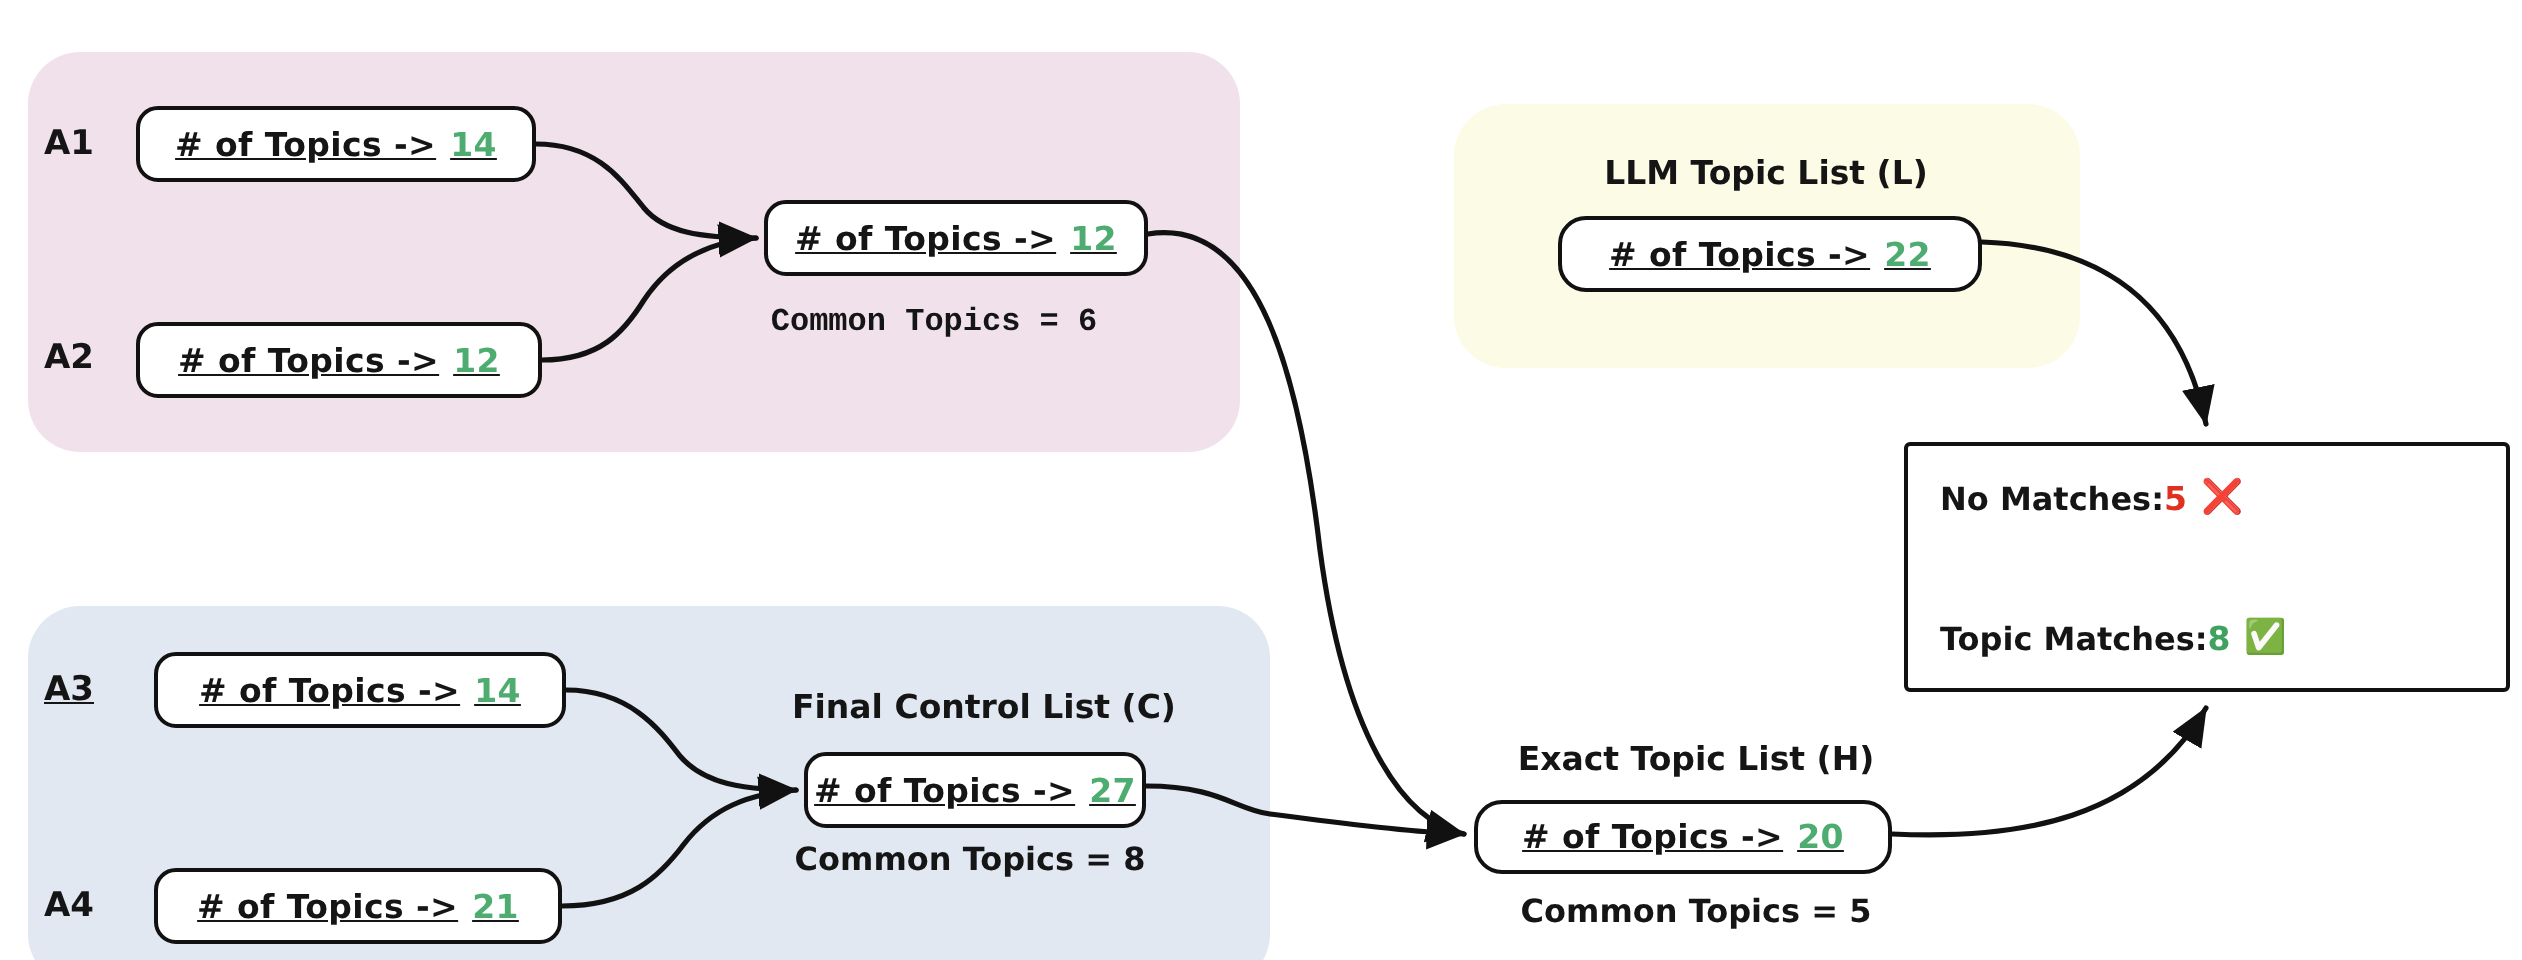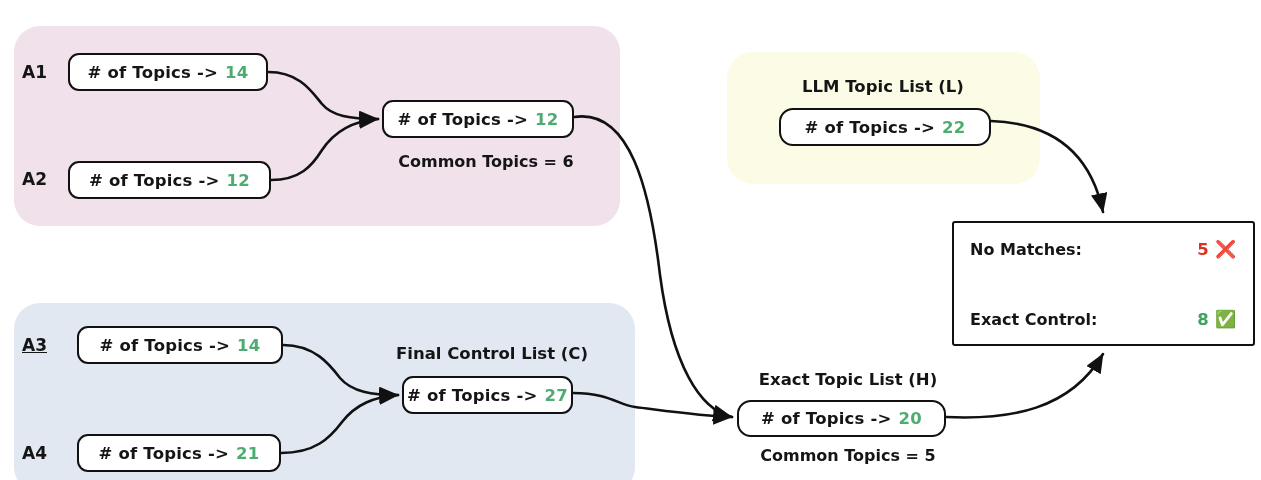--- a/index.html
+++ b/index.html
@@ -39,20 +39,21 @@
     border: 2.6px solid #111111;
     border-radius: 11px;
     display: flex;
     align-items: center;
     justify-content: center;
     font-weight: 700;
     font-size: 16.5px;
     color: #151515;
     letter-spacing: 0.2px;
     white-space: nowrap;
+    text-decoration: underline;
   }
   .pill .num {
     color: #4eac70;
     margin-left: 7px;
     font-weight: 700;
   }
 
   .sidelabel {
     position: absolute;
     font-weight: 700;
@@ -86,21 +87,20 @@
     border: 2.8px solid #111111;
     border-radius: 3px;
     padding: 11px 16px 10px 16px;
     display: flex;
     flex-direction: column;
     justify-content: space-between;
   }
   .result-row {
     display: flex;
     align-items: center;
-    justify-content: space-between;
     height: 30px;
   }
   .result-label {
     font-weight: 700;
     font-size: 16px;
     color: #151515;
     white-space: nowrap;
   }
   .result-right {
     display: flex;
@@ -160,39 +160,40 @@
   <div class="sidelabel" style="left:22px; top:149px;">A2</div>
   <div class="pill" style="left:68px; top:141px; width:203px; height:38px;">
     <span># of Topics -&gt;</span>
     <span class="num">12</span>
   </div>
 
   <div class="pill" style="left:382px; top:80px; width:192px; height:38px;">
     <span># of Topics -&gt;</span>
     <span class="num">12</span>
   </div>
-  <div class="subcaption" style="left:388px; top:132px; width:196px;">Common Topics = 6</div>
+  <div class="subcaption" style="left:369px; top:132px; width:196px;font-family:Liberation Mono, monospace;">Common Topics = 6</div>
 
   <div class="sidelabel" style="left:22px; top:315px;text-decoration:underline;">A3</div>
   <div class="pill" style="left:77px; top:306px; width:206px; height:38px;">
     <span># of Topics -&gt;</span>
     <span class="num">14</span>
   </div>
 
   <div class="sidelabel" style="left:22px; top:423px;">A4</div>
   <div class="pill" style="left:77px; top:414px; width:204px; height:38px;">
     <span># of Topics -&gt;</span>
     <span class="num">21</span>
   </div>
 
   <div class="caption" style="left:396px; top:324px; width:178px;">Final Control List (C)</div>
   <div class="pill" style="left:402px; top:356px; width:171px; height:38px;">
     <span># of Topics -&gt;</span>
     <span class="num">27</span>
   </div>
+  <div class="subcaption" style="left:394px; top:400px; width:182px;">Common Topics = 8</div>
 
   <div class="caption" style="left:783px; top:57px; width:200px;">LLM Topic List (L)</div>
   <div class="pill" style="left:779px; top:88px; width:212px; height:38px; border-radius:14px;">
     <span># of Topics -&gt;</span>
     <span class="num">22</span>
   </div>
 
   <div class="caption" style="left:750px; top:350px; width:196px;">Exact Topic List (H)</div>
   <div class="pill" style="left:737px; top:380px; width:209px; height:37px; border-radius:14px;">
     <span># of Topics -&gt;</span>
@@ -205,21 +206,21 @@
     <div class="result-row">
       <span class="result-label">No Matches:</span>
       <span class="result-right">
         <span class="result-value v-red">5</span>
         <span class="result-icon">❌</span>
       </span>
     </div>
 
 
     <div class="result-row">
-      <span class="result-label">Exact Control:</span>
+      <span class="result-label">Topic Matches:</span>
       <span class="result-right">
         <span class="result-value v-green">8</span>
         <span class="result-icon">✅</span>
       </span>
     </div>
 
   </div>
 
 </div>
 

